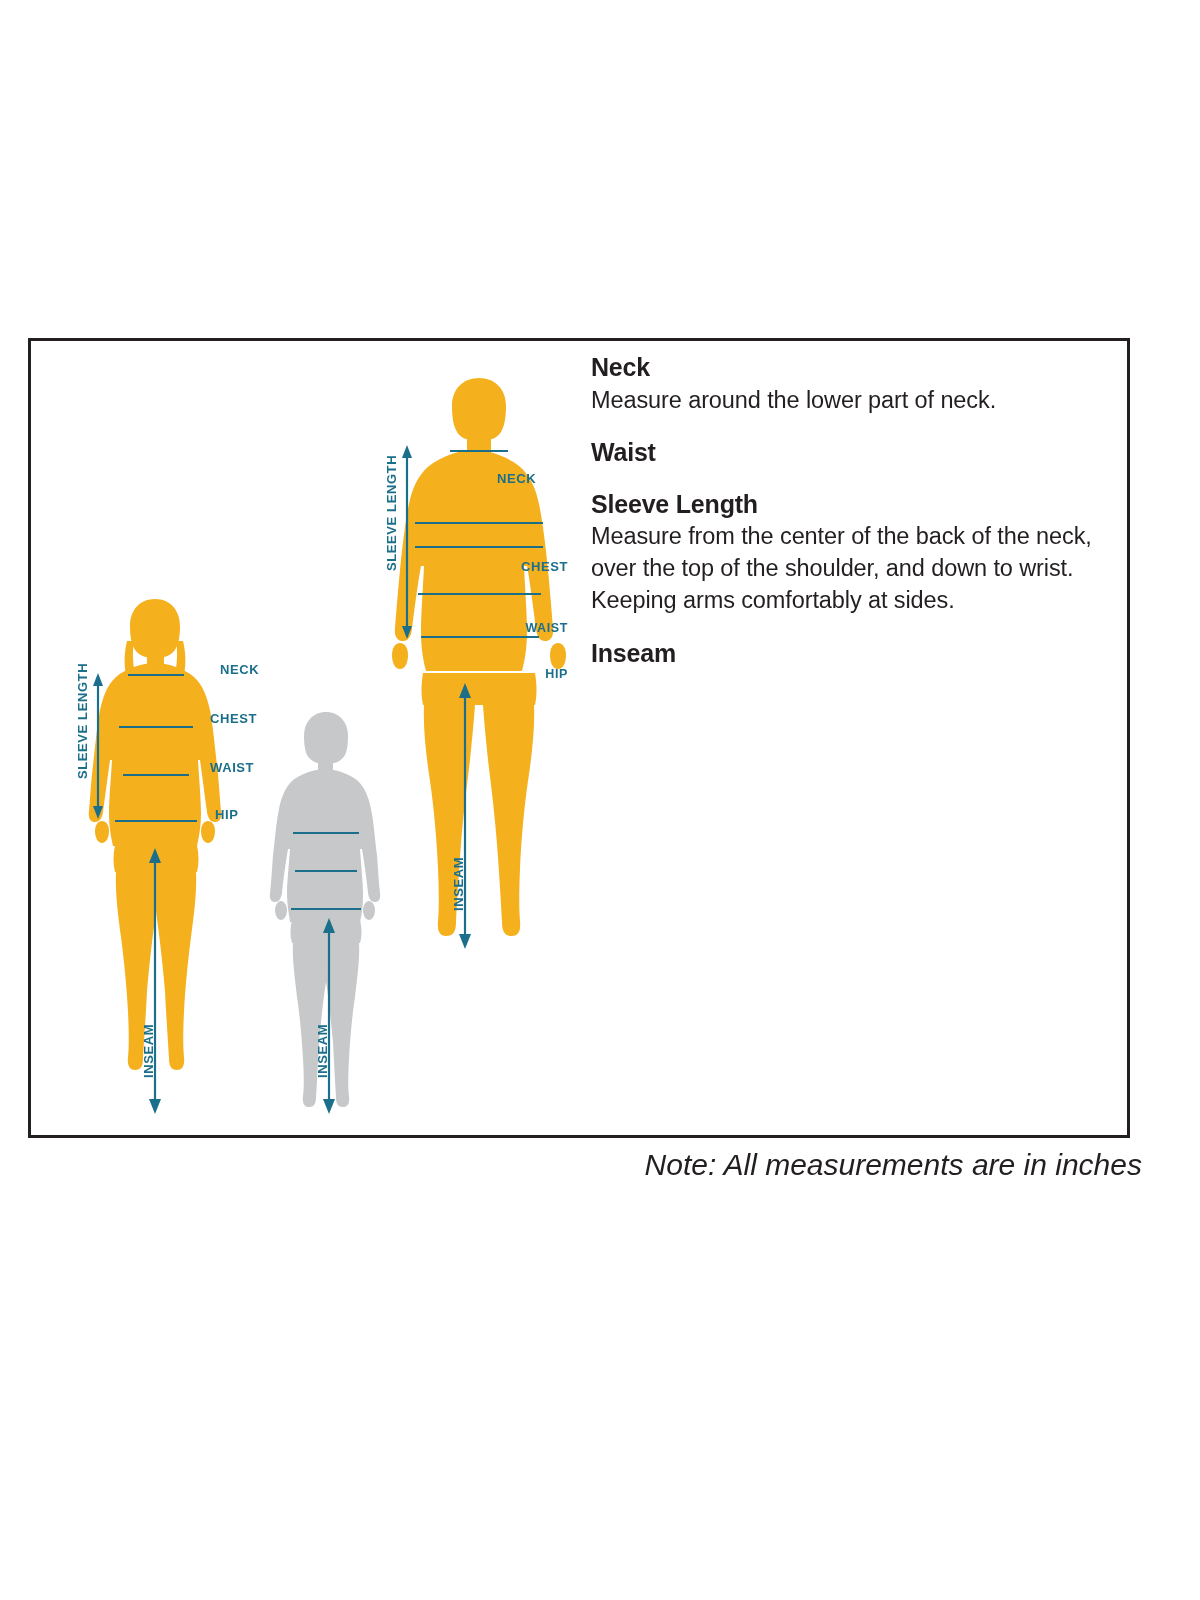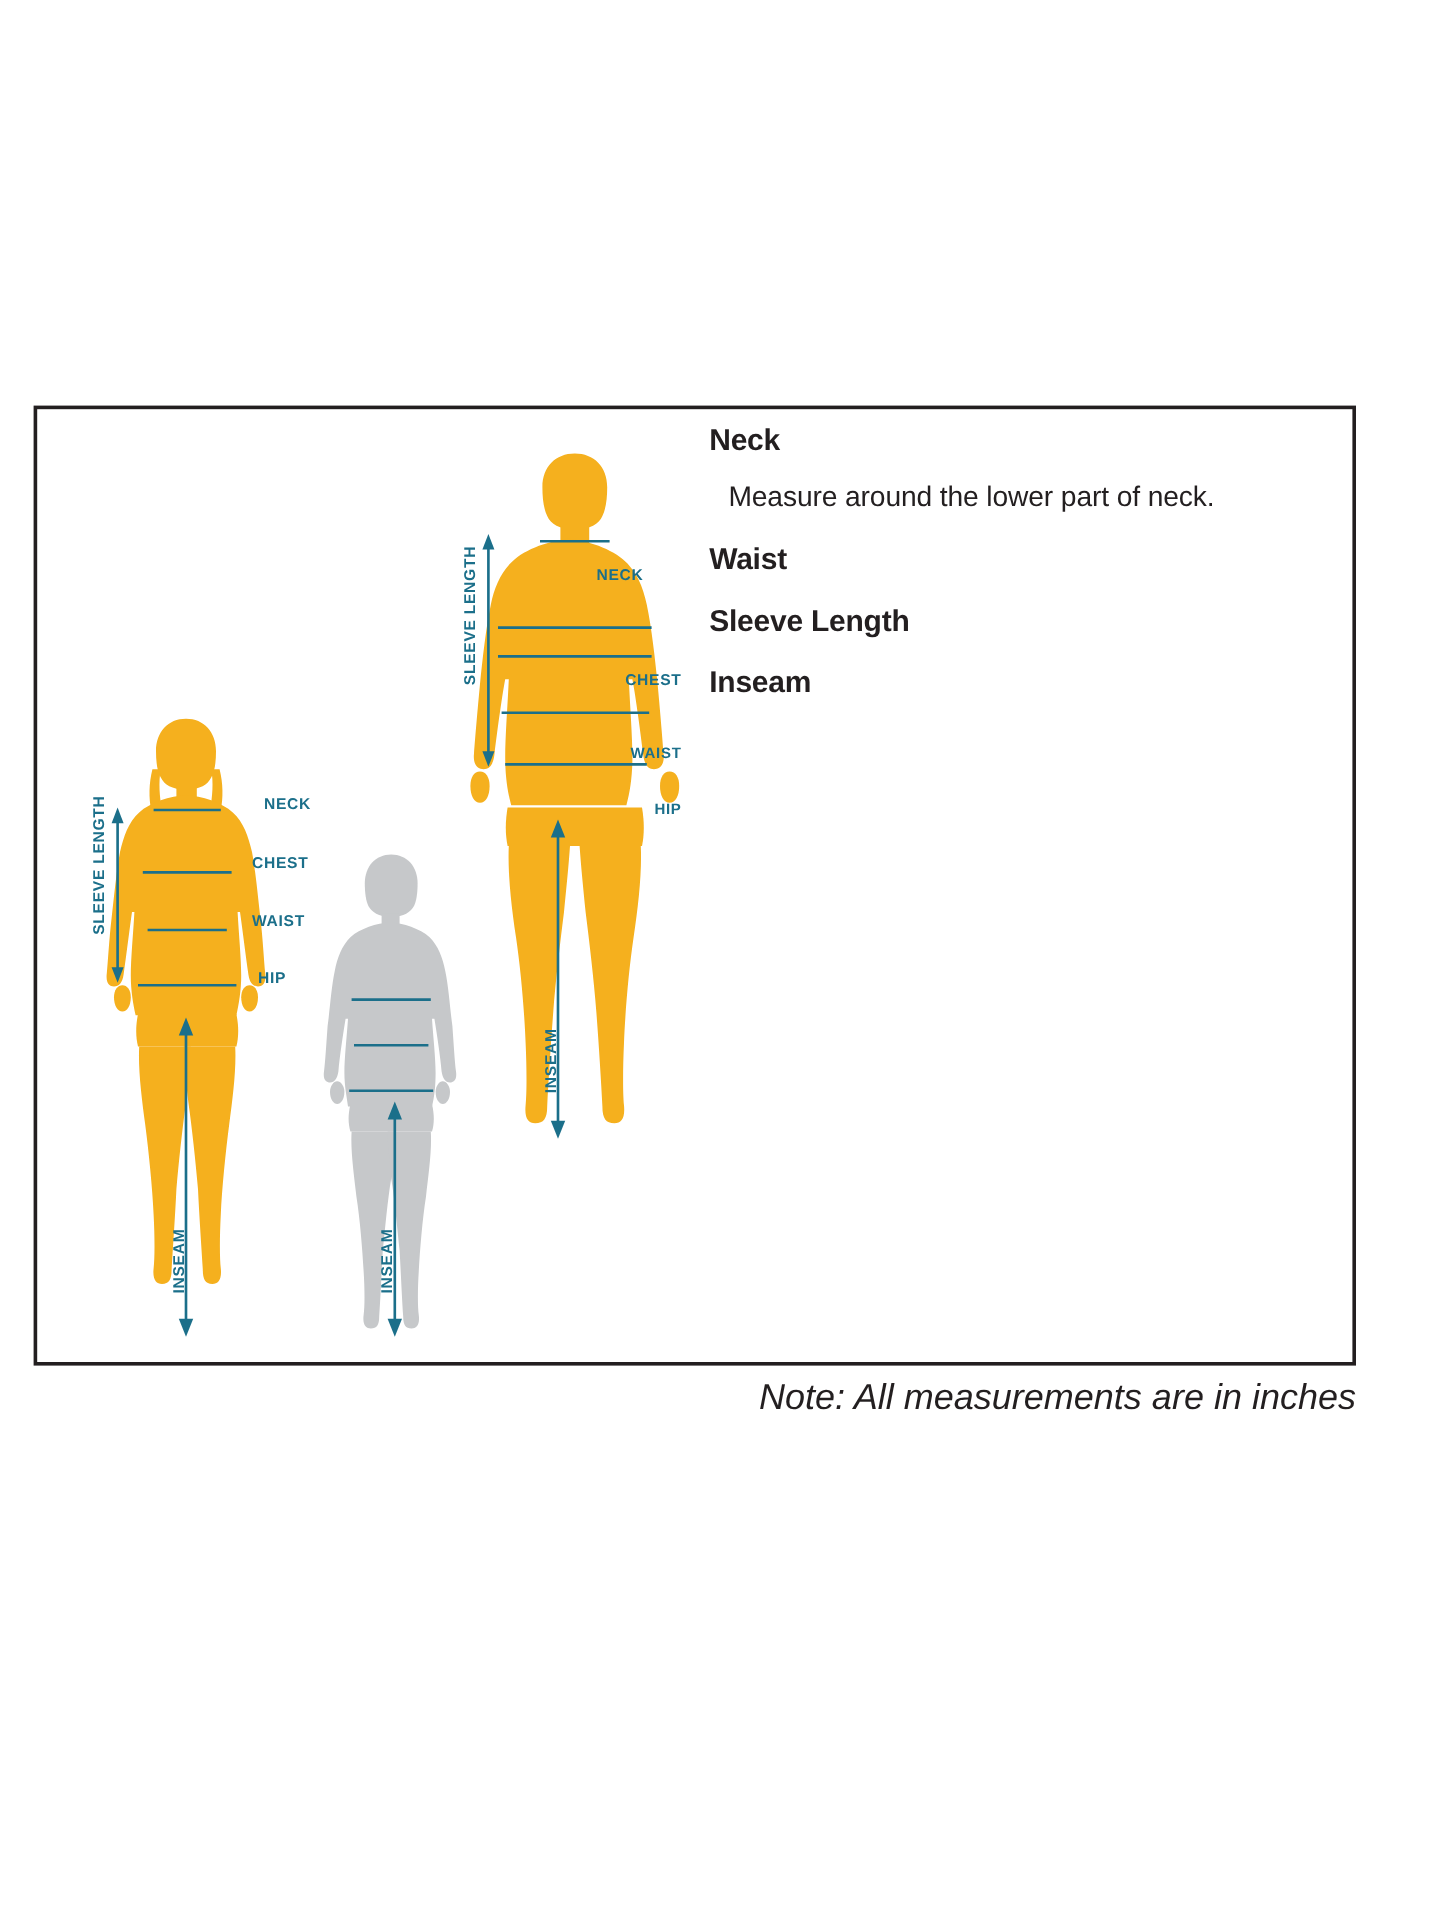--- a/index.html
+++ b/index.html
@@ -64,29 +64,29 @@
     font-size: 25px;
     font-weight: bold;
     line-height: 1.18;
     margin: 0 0 2px 0;
     color: #231f20;
     letter-spacing: -0.2px;
   }
   .def-body {
     font-size: 23.5px;
     line-height: 1.36;
-    margin: 16px;
+    margin: 0;
     color: #231f20;
     letter-spacing: -0.1px;
   }
 
   
   #note {
     position: absolute;
-    left: 0;
+    left: 12px;
     top: 1148px;
     width: 1130px;
     text-align: right;
     font-size: 30px;
     font-style: italic;
     color: #231f20;
     font-family: "Liberation Sans", sans-serif;
   }
 
   .lbl {
@@ -356,20 +356,21 @@
         <div class="def-body">Measure around the lower part of neck.</div>
       </div>
 
 
       <div class="def-block">
         <div class="def-title">Waist</div>
       </div>
 
       <div class="def-block">
         <div class="def-title">Sleeve Length</div>
+        <div class="def-body">Measure from the center of the back of the neck, over the top of the shoulder, and down to wrist. Keeping arms comfortably at sides.</div>
       </div>
 
       <div class="def-block">
         <div class="def-title">Inseam</div>
       </div>
 
     </div>
   </div>
 
   <div id="note">Note: All measurements are in inches</div>

